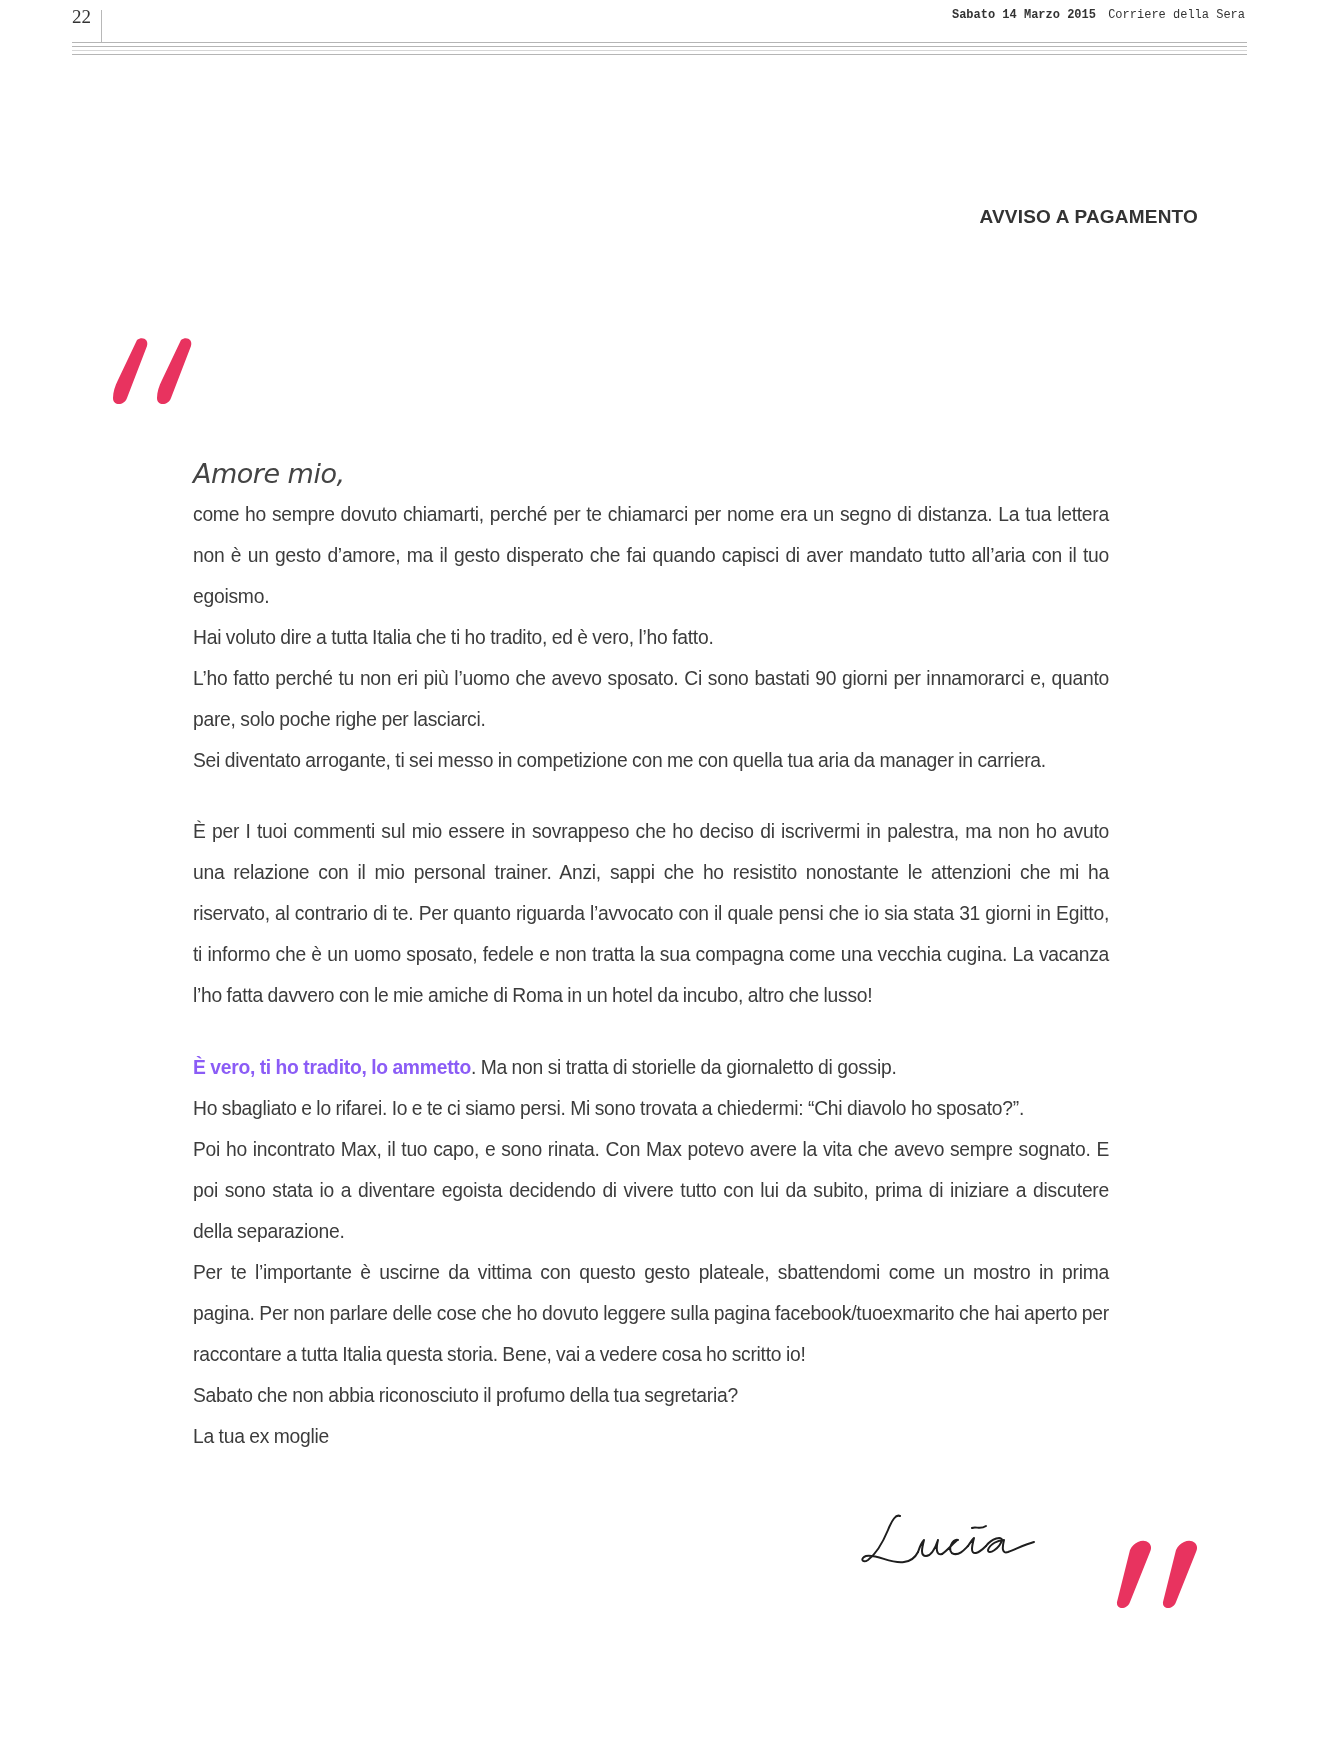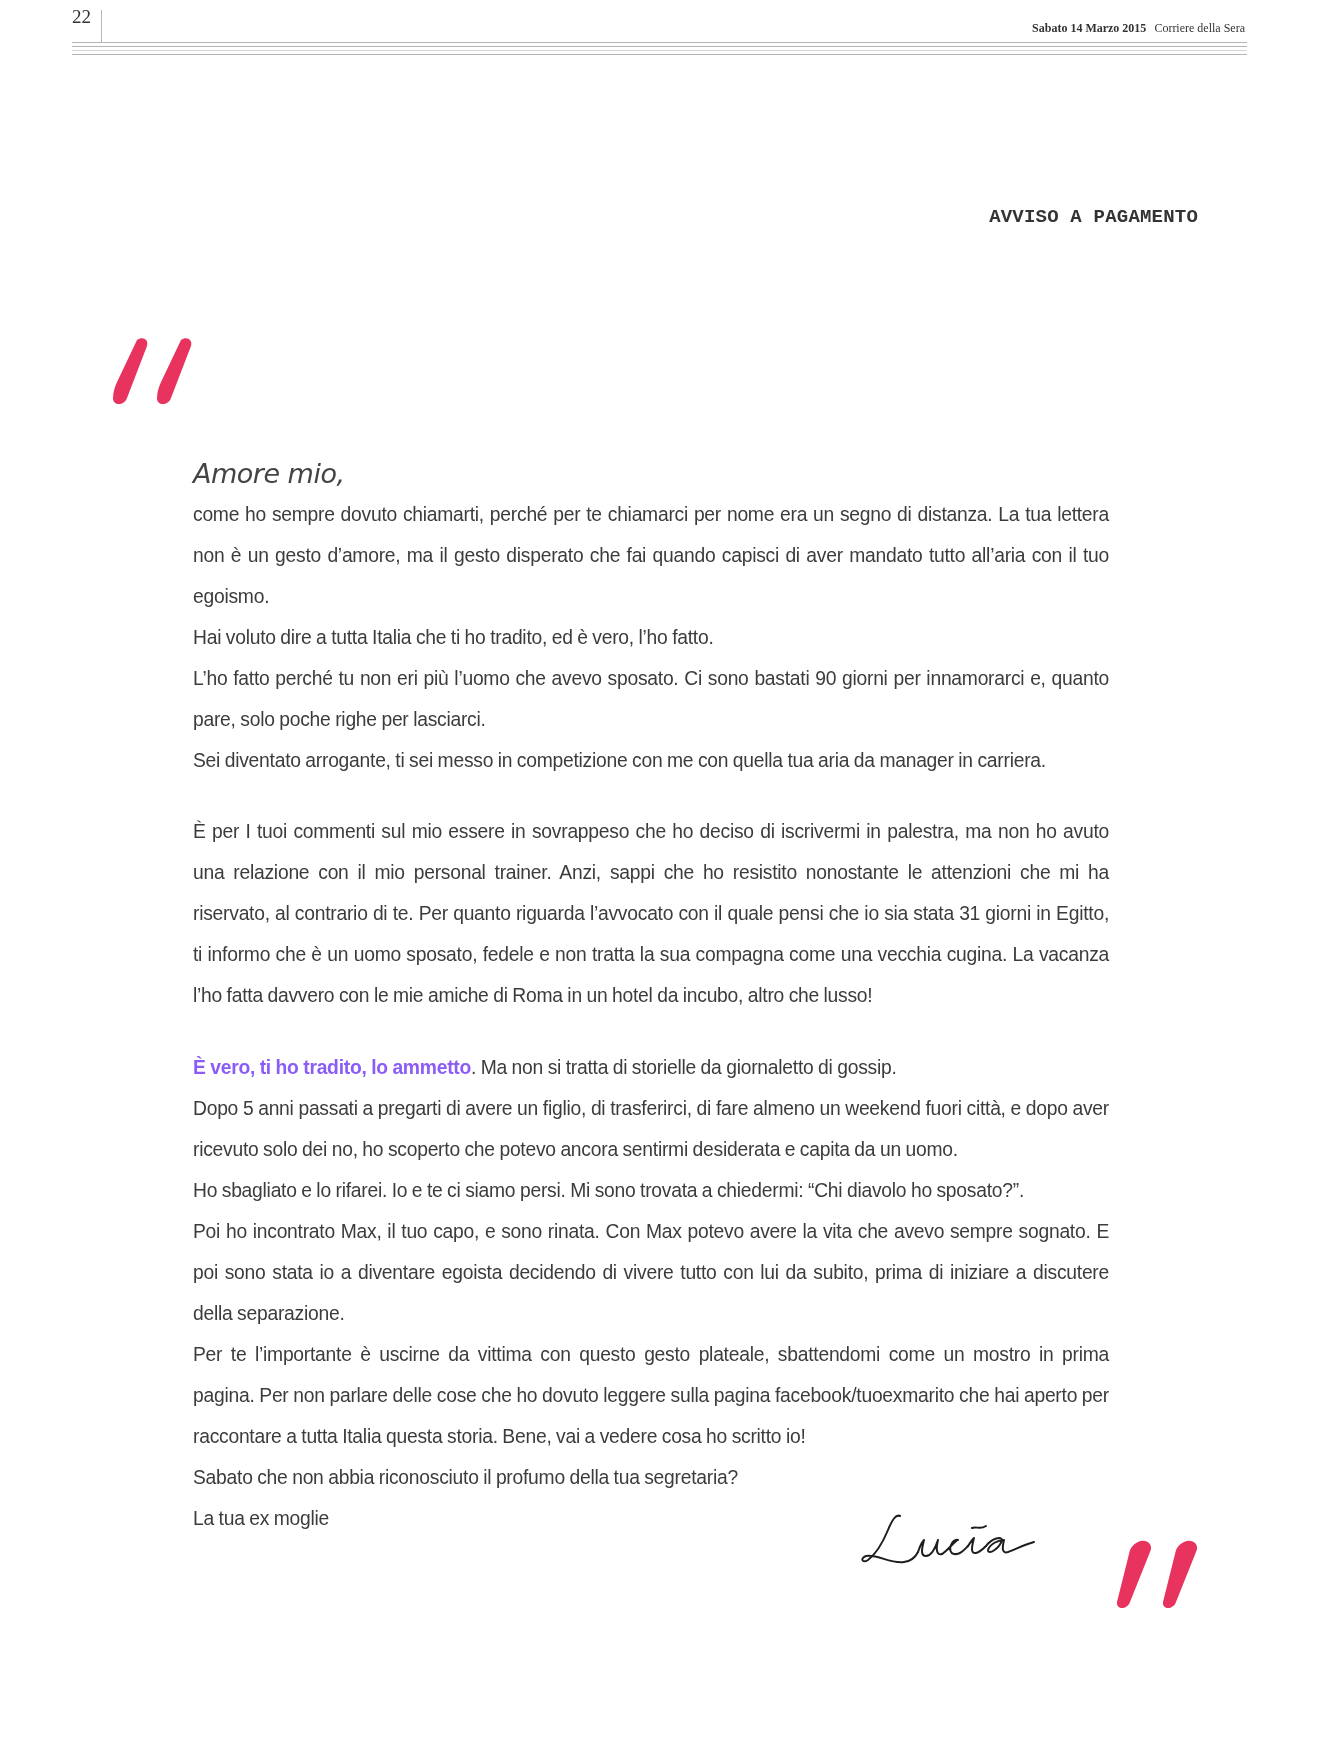--- a/index.html
+++ b/index.html
@@ -2,28 +2,28 @@
 <html><head>
 <meta charset="utf-8">
 <style>
   html, body { margin: 0; padding: 0; background: #ffffff; }
   body { width: 1321px; height: 1748px; position: relative; overflow: hidden;
          font-family: "DejaVu Sans", sans-serif; color: #3a3a3a; }
 
   .page-num { position: absolute; left: 72px; top: 6px; font-family: "Liberation Serif", serif;
               font-size: 19px; color: #333; }
   .vrule { position: absolute; left: 101px; top: 10px; width: 1px; height: 32px; background: #b8b8b8; }
-  .date-line { position: absolute; right: 76px; top: 21px; font-family: Liberation Serif, serif;
+  .date-line { position: absolute; right: 76px; top: 8px; font-family: Liberation Mono, monospace;
                font-size: 12px; color: #333; white-space: nowrap; }
   .date-line .date { font-weight: bold; margin-right: 5px; }
   .hrules { position: absolute; left: 72px; top: 42px; width: 1175px; }
   .hrules div { height: 1px; background: #b5b5b5; margin-bottom: 3px; }
   .hrules div:nth-child(3) { background: #d6d6d6; }
 
-  .notice { position: absolute; right: 123px; top: 206px; font-family: Liberation Mono, monospace;
+  .notice { position: absolute; right: 123px; top: 206px; font-family: Liberation Sans, sans-serif;
             font-weight: bold; font-size: 19px; color: #333; letter-spacing: 0.2px; }
 
   .quote-open { position: absolute; left: 107px; top: 336px; width: 90px; height: 72px; }
   .quote-close { position: absolute; left: 1108px; top: 1540px; width: 90px; height: 72px; }
 
   .letter { position: absolute; left: 193px; top: 456px; width: 916px; }
   .salutation { font-family: "DejaVu Sans", sans-serif; font-style: italic; font-weight: normal;
                 font-size: 27px; color: #444; letter-spacing: -0.5px; margin: 0 0 2px 0; line-height: 36px; }
   .para { margin: 0; font-family: "Liberation Sans Narrow", "Liberation Sans", sans-serif; font-size: 19.3px;
           line-height: 41px; color: #3c3c3c; text-align: justify; letter-spacing: -0.25px; word-spacing: -0.5px; }
@@ -60,21 +60,20 @@
   <p class="para">come ho sempre dovuto chiamarti, perché per te chiamarci per nome era un segno di distanza. La tua lettera non è un gesto d’amore, ma il gesto disperato che fai quando capisci di aver mandato tutto all’aria con il tuo egoismo.</p>
   <p class="para">Hai voluto dire a tutta Italia che ti ho tradito, ed è vero, l’ho fatto.</p>
   <p class="para">L’ho fatto perché tu non eri più l’uomo che avevo sposato. Ci sono bastati 90 giorni per innamorarci e, quanto pare, solo poche righe per lasciarci.</p>
   <p class="para">Sei diventato arrogante, ti sei messo in competizione con me con quella tua aria da manager in carriera.</p>
 
   <p class="para gap">È per I tuoi commenti sul mio essere in sovrappeso che ho deciso di iscrivermi in palestra, ma non ho avuto una relazione con il mio personal trainer. Anzi, sappi che ho resistito nonostante le attenzioni che mi ha riservato, al contrario di te. Per quanto riguarda l’avvocato con il quale pensi che io sia stata 31 giorni in Egitto, ti informo che è un uomo sposato, fedele e non tratta la sua compagna come una vecchia cugina. La vacanza l’ho fatta davvero con le mie amiche di Roma in un hotel da incubo, altro che lusso!</p>
 
   <p class="para gap">
     <span class="hl">È vero, ti ho tradito, lo ammetto</span><span>. Ma non si tratta di storielle da giornaletto di gossip.</span>
   </p>
-  <p class="para">Dopo 5 anni passati a pregarti di avere un figlio, di trasferirci, di fare almeno un weekend fuori città, e dopo aver ricevuto solo dei no, ho scoperto che potevo ancora sentirmi desiderata e capita da un uomo.</p>
   <p class="para">Ho sbagliato e lo rifarei. Io e te ci siamo persi. Mi sono trovata a chiedermi: “Chi diavolo ho sposato?”.</p>
   <p class="para">Poi ho incontrato Max, il tuo capo, e sono rinata. Con Max potevo avere la vita che avevo sempre sognato. E poi sono stata io a diventare egoista decidendo di vivere tutto con lui da subito, prima di iniziare a discutere della separazione.</p>
 
   <p class="para">Per te l’importante è uscirne da vittima con questo gesto plateale, sbattendomi come un mostro in prima pagina. Per non parlare delle cose che ho dovuto leggere sulla pagina facebook/tuoexmarito che hai aperto per raccontare a tutta Italia questa storia. Bene, vai a vedere cosa ho scritto io!</p>
   <p class="para">Sabato che non abbia riconosciuto il profumo della tua segretaria?</p>
   <p class="para">La tua ex moglie</p>
 </div>
 
 <svg class="signature" viewBox="0 0 190 70" fill="none" stroke="#1e1e1e" stroke-width="2" stroke-linecap="round" stroke-linejoin="round">
   <title>Lucia</title>

